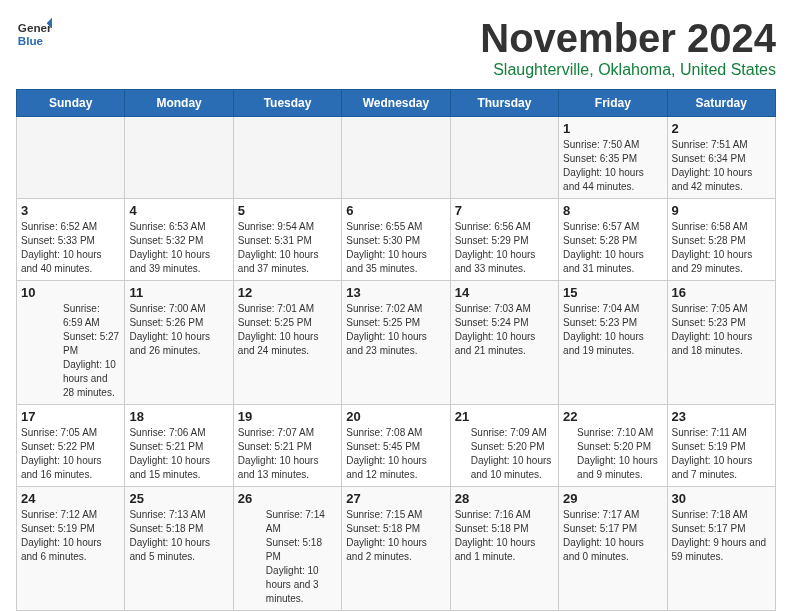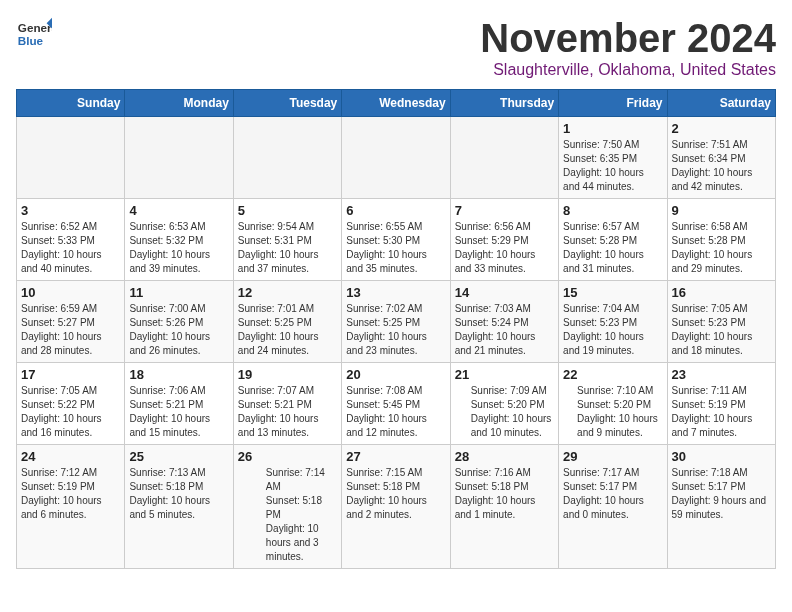--- a/index.html
+++ b/index.html
@@ -28,32 +28,32 @@
     .title-area {
       text-align: right;
     }
     .month-title {
       font-size: 40px;
       font-weight: bold;
       color: #333;
     }
     .location-title {
       font-size: 16px;
-      color: #701a75;
+      color: #15803d;
     }
     table {
       width: 100%;
       border-collapse: collapse;
       font-size: 11px;
     }
     thead tr th {
       background-color: #2a6db5;
       color: #fff;
       padding: 6px 4px;
-      text-align: right;
+      text-align: center;
       font-size: 12px;
       font-weight: bold;
       border: 1px solid #1a5a99;
     }
     tbody tr td {
       border: 1px solid #ccc;
       vertical-align: top;
       padding: 4px;
       width: 108px;
       min-height: 80px;
@@ -167,21 +167,21 @@
         <td>
           <span class="day-num">9</span>
           <div class="day-info" style="white-space: pre-line;">Sunrise: 6:58 AM
 Sunset: 5:28 PM
 Daylight: 10 hours and 29 minutes.</div>
         </td>
       </tr>
       <tr>
         <td>
           <span class="day-num">10</span>
-          <div class="day-info" style="white-space: pre-line;">Sunrise: 6:59 AM
+          <div class="day-info" style="white-space: pre-line; margin-left: 42px;">Sunrise: 6:59 AM
 Sunset: 5:27 PM
 Daylight: 10 hours and 28 minutes.</div>
         </td>
         <td>
           <span class="day-num">11</span>
           <div class="day-info" style="white-space: pre-line;">Sunrise: 7:00 AM
 Sunset: 5:26 PM
 Daylight: 10 hours and 26 minutes.</div>
         </td>
         <td>

